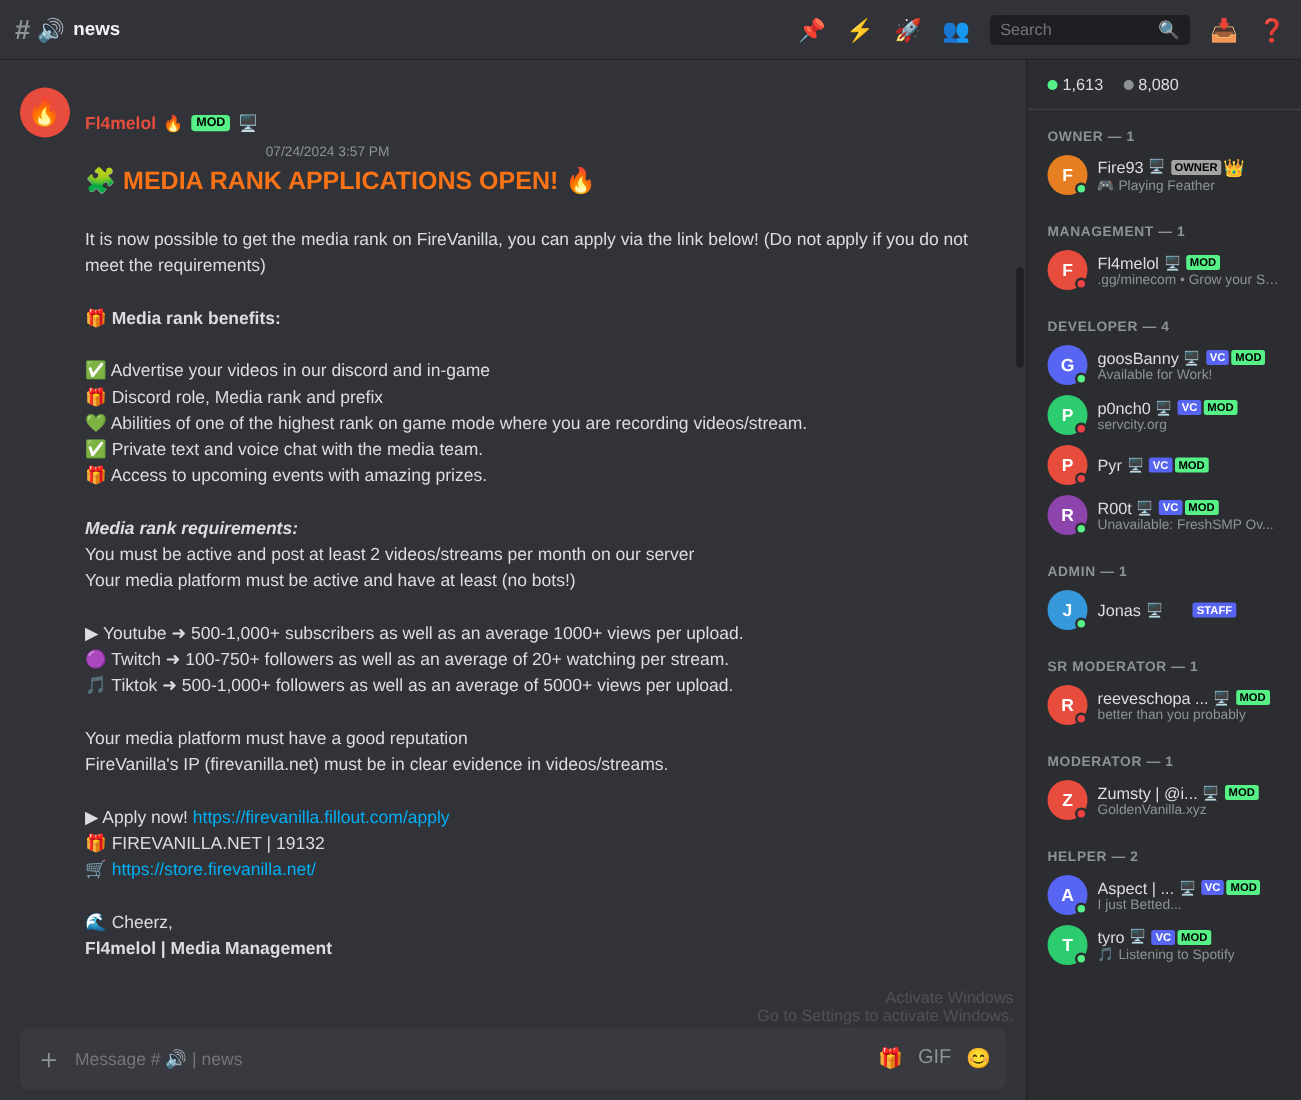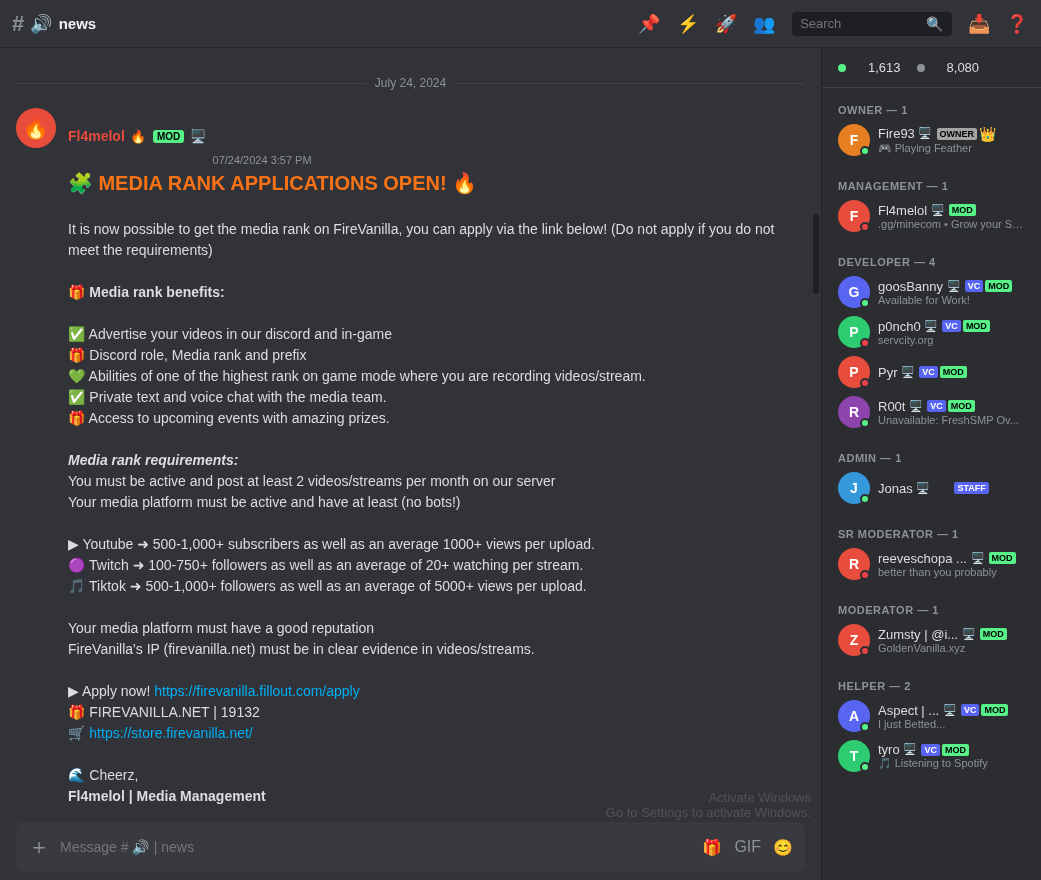--- a/index.html
+++ b/index.html
@@ -234,21 +234,21 @@
     .online-stats {
       display: flex;
       align-items: center;
       gap: 16px;
       padding: 12px 16px;
       border-bottom: 1px solid #3f4147;
     }
     .stat-item {
       display: flex;
       align-items: center;
-      gap: 22px;
+      gap: 4px;
       font-size: 13px;
     }
     .dot-green {
       width: 8px; height: 8px;
       background: #57f287;
       border-radius: 50%;
     }
     .dot-gray {
       width: 8px; height: 8px;
       background: #8e9297;
@@ -372,25 +372,20 @@
     <span class="top-icon" title="Inbox">📥</span>
     <span class="top-icon" title="Help">❓</span>
   </div>
 </div>
 
 <div class="main-layout">
 
   <div class="chat-area">
     <div class="messages-container">
 
-      <div class="date-divider">
-        <div class="date-divider-line"></div>
-        <span class="date-divider-text">July 24, 2024</span>
-        <div class="date-divider-line"></div>
-      </div>
 
       <div class="message-group">
         <div class="avatar fl4" style="font-size:22px;">🔥</div>
         <div class="message-content">
           <div class="message-header">
             <span class="username" style="color:#e74c3c;">Fl4melol</span>
             <span class="screen-icon" style="font-size:13px;">🔥</span>
             <span class="badge mod">MOD</span>
             <span class="screen-icon">🖥️</span>
             <span class="timestamp">07/24/2024 3:57 PM</span>

